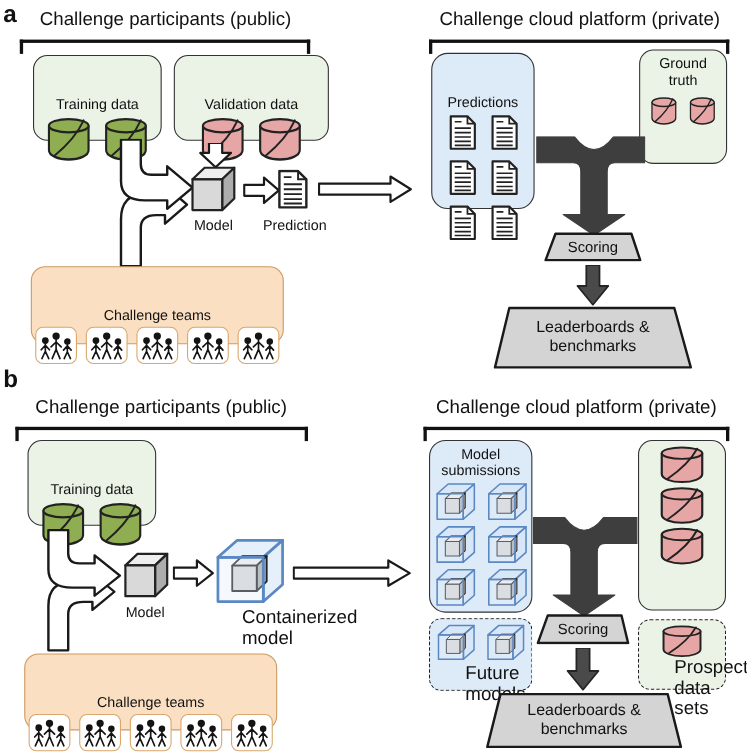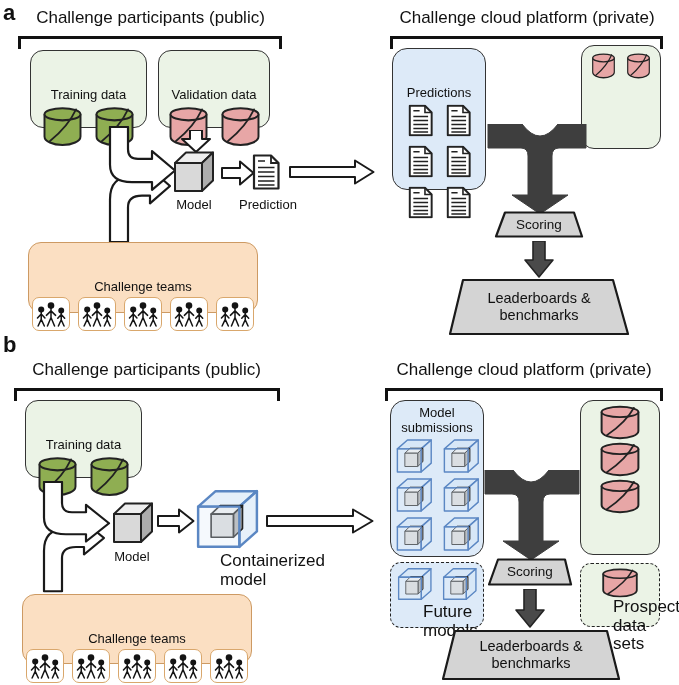--- a/index.html
+++ b/index.html
@@ -88,21 +88,21 @@
     <div class="row">
       <svg class="c-green" width="45" height="42" viewBox="0 0 60 52" preserveAspectRatio="none">
           <use href="#cyl"></use>
         </svg>
     <svg class="c-green" width="45" height="42" viewBox="0 0 60 52" preserveAspectRatio="none">
           <use href="#cyl"></use>
         </svg>
       </div>
   </div>
 
-  <div class="box gbox" style="left:158px;top:50px;width:112px;height:78px">
+  <div class="box gbox" style="left:158px;top:50px;width:141px;height:78px">
     <div class="box-label">Validation data</div>
     <div class="row">
       <svg class="c-pink" width="45" height="42" viewBox="0 0 60 52" preserveAspectRatio="none">
           <use href="#cyl"></use>
         </svg>
     <svg class="c-pink" width="45" height="42" viewBox="0 0 60 52" preserveAspectRatio="none">
           <use href="#cyl"></use>
         </svg>
       </div>
   </div>
@@ -182,20 +182,21 @@
         <svg width="25" height="33" viewBox="0 0 28 36">
           <use href="#doc"></use>
         </svg>
         <svg width="25" height="33" viewBox="0 0 28 36">
           <use href="#doc"></use>
         </svg>
       </div>
   </div>
 
   <div class="box gbox" style="left:581px;top:45px;width:80px;height:104px">
+    <div class="box-label" style="width:58px;margin:0 auto">Ground truth</div>
     <div class="row" style="gap:8px;margin-top:6px">
       <svg class="c-pink" width="27" height="27" viewBox="0 0 60 52" preserveAspectRatio="none">
           <use href="#cyl"></use>
         </svg>
     <svg class="c-pink" width="27" height="27" viewBox="0 0 60 52" preserveAspectRatio="none">
           <use href="#cyl"></use>
         </svg>
       </div>
   </div>
 

